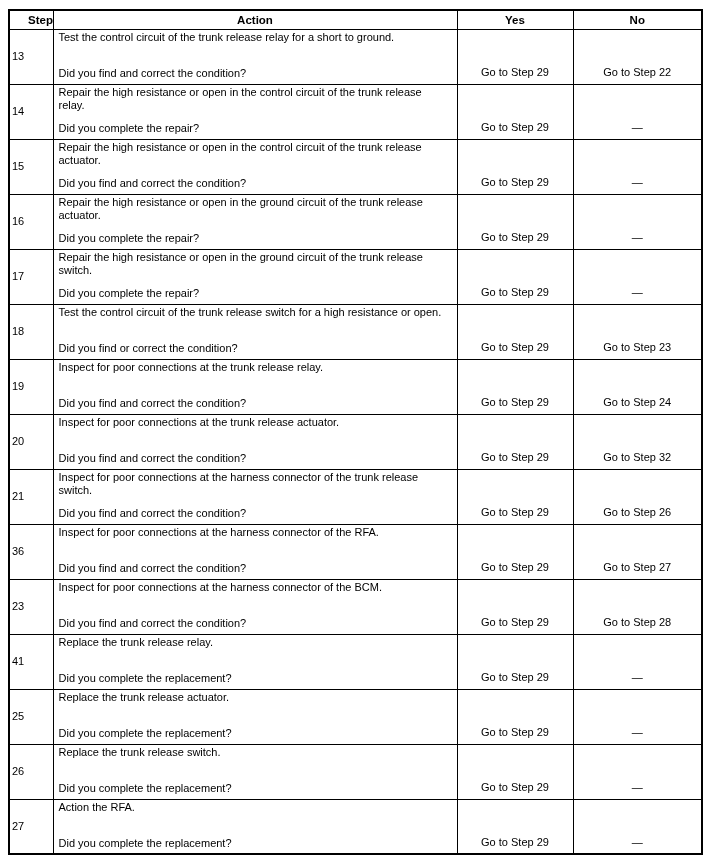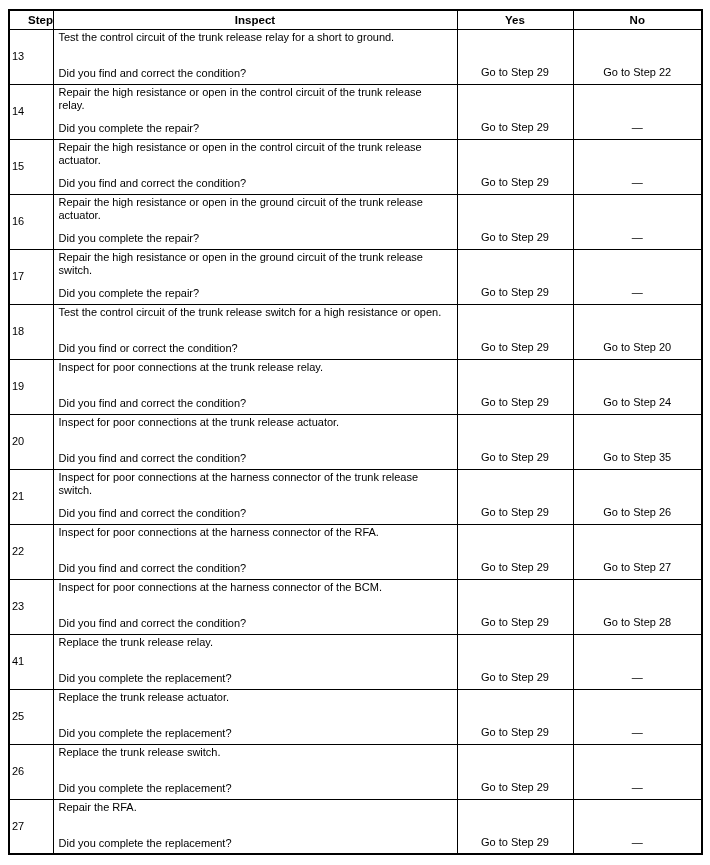--- a/index.html
+++ b/index.html
@@ -72,21 +72,21 @@
   <table class="diag">
     <colgroup>
       <col style="width:44px">
       <col style="width:404px">
       <col style="width:116px">
       <col style="width:129px">
     </colgroup>
     <thead>
       <tr class="hdr">
         <th>Step</th>
-        <th>Inspect</th>
+        <th>Action</th>
         <th>Yes</th>
         <th>No</th>
       </tr>
     </thead>
     <tbody>
   <tr class="datarow">
     <td class="step">13</td>
     <td class="action">
       <div class="action-text">Test the control circuit of the trunk release relay for a short to ground.</div>
       <div class="question">Did you find and correct the condition?</div>
@@ -135,55 +135,55 @@
     <td class="goto">—</td>
   </tr>
 
   <tr class="datarow">
     <td class="step">18</td>
     <td class="action">
       <div class="action-text">Test the control circuit of the trunk release switch for a high resistance or open.</div>
       <div class="question">Did you find or correct the condition?</div>
     </td>
     <td class="goto">Go to Step 29</td>
-    <td class="goto">Go to Step 20</td>
+    <td class="goto">Go to Step 23</td>
   </tr>
 
   <tr class="datarow">
     <td class="step">19</td>
     <td class="action">
       <div class="action-text">Inspect for poor connections at the trunk release relay.</div>
       <div class="question">Did you find and correct the condition?</div>
     </td>
     <td class="goto">Go to Step 29</td>
     <td class="goto">Go to Step 24</td>
   </tr>
 
   <tr class="datarow">
     <td class="step">20</td>
     <td class="action">
       <div class="action-text">Inspect for poor connections at the trunk release actuator.</div>
       <div class="question">Did you find and correct the condition?</div>
     </td>
     <td class="goto">Go to Step 29</td>
-    <td class="goto">Go to Step 35</td>
+    <td class="goto">Go to Step 32</td>
   </tr>
 
   <tr class="datarow">
     <td class="step">21</td>
     <td class="action">
       <div class="action-text">Inspect for poor connections at the harness connector of the trunk release switch.</div>
       <div class="question">Did you find and correct the condition?</div>
     </td>
     <td class="goto">Go to Step 29</td>
     <td class="goto">Go to Step 26</td>
   </tr>
 
   <tr class="datarow">
-    <td class="step">22</td>
+    <td class="step">36</td>
     <td class="action">
       <div class="action-text">Inspect for poor connections at the harness connector of the RFA.</div>
       <div class="question">Did you find and correct the condition?</div>
     </td>
     <td class="goto">Go to Step 29</td>
     <td class="goto">Go to Step 27</td>
   </tr>
 
   <tr class="datarow">
     <td class="step">23</td>
@@ -221,21 +221,21 @@
       <div class="action-text">Replace the trunk release switch.</div>
       <div class="question">Did you complete the replacement?</div>
     </td>
     <td class="goto">Go to Step 29</td>
     <td class="goto">—</td>
   </tr>
 
   <tr class="datarow">
     <td class="step">27</td>
     <td class="action">
-      <div class="action-text">Repair the RFA.</div>
+      <div class="action-text">Action the RFA.</div>
       <div class="question">Did you complete the replacement?</div>
     </td>
     <td class="goto">Go to Step 29</td>
     <td class="goto">—</td>
   </tr>
 </tbody>
   </table>
 </div>
 
 </body></html>

